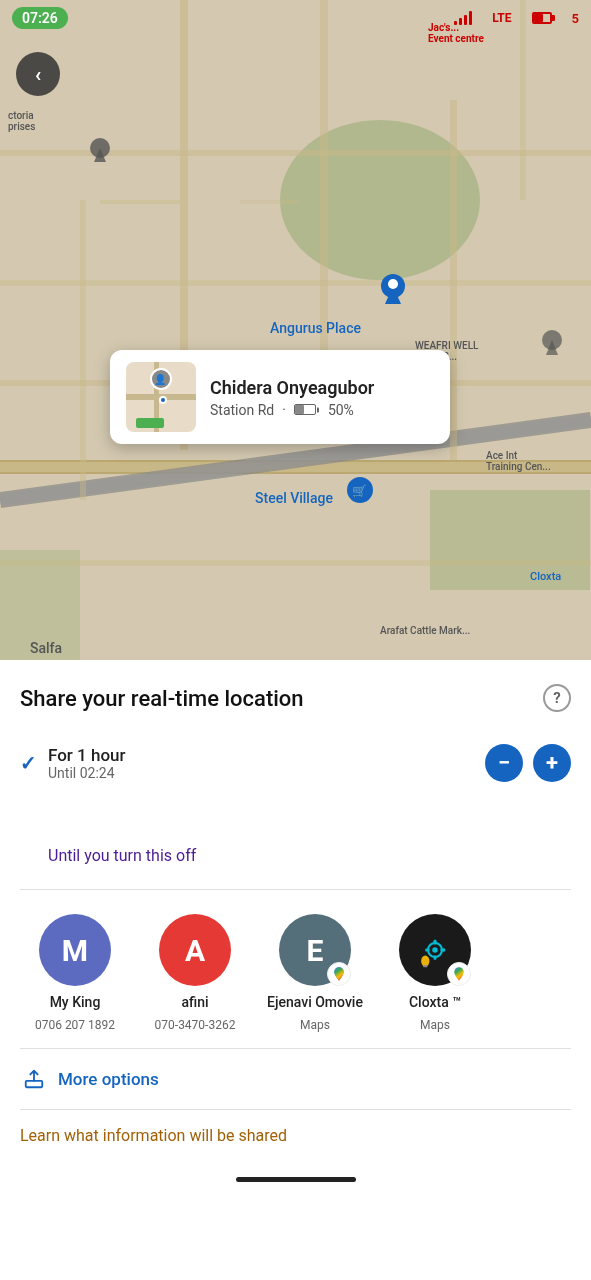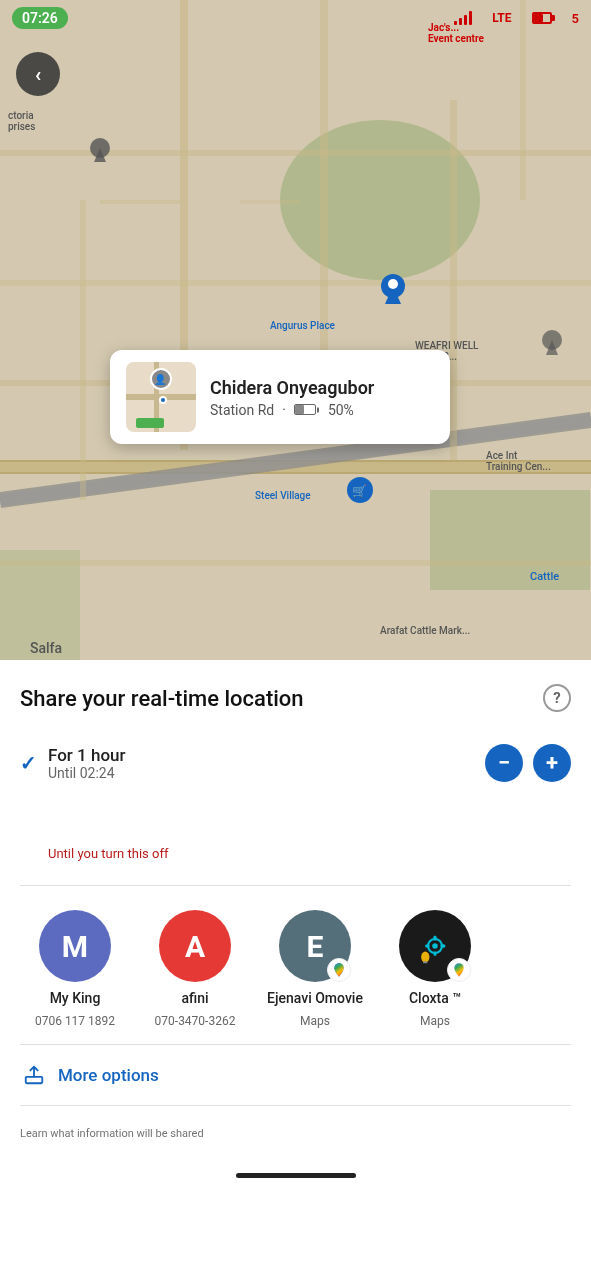--- a/index.html
+++ b/index.html
@@ -323,22 +323,22 @@
       font-weight: bold;
       display: flex;
       align-items: center;
       justify-content: center;
       cursor: pointer;
       line-height: 1;
     }
 
     .option-indefinite {
       padding: 8px 0 8px 28px;
-      font-size: 13px;
-      color: #b91c1c;
+      font-size: 16px;
+      color: #4c1d95;
       margin-top: 48px;
     }
 
     .divider {
       height: 1px;
       background: #e0e0e0;
       margin: 16px 0;
     }
 
     
@@ -418,22 +418,22 @@
       font-weight: 500;
       text-align: center;
     }
 
     
     .learn-link {
       padding: 16px 0;
       border-top: 1px solid #e0e0e0;
     }
     .learn-link a {
-      color: #737373;
-      font-size: 11px;
+      color: #a16207;
+      font-size: 16px;
       text-decoration: none;
     }
 
     
     .home-indicator {
       display: flex;
       justify-content: center;
       padding: 16px 0 8px;
     }
     .home-bar {
@@ -445,21 +445,21 @@
 
     
     .map-label {
       position: absolute;
       font-size: 11px;
       color: #555;
       font-weight: 500;
     }
     .map-label-blue {
       position: absolute;
-      font-size: 10px;
+      font-size: 14px;
       color: #1565C0;
       font-weight: 500;
     }
   </style>
 </head>
 <body>
 
 <div class="status-bar">
   <div class="status-time">07:26</div>
   <div class="status-right">
@@ -519,21 +519,21 @@
     <polygon points="552,340 546,355 558,355" fill="#555" opacity="0.7"></polygon>
 
     <circle cx="360" cy="490" r="13" fill="#1565C0"></circle>
     <text x="360" y="495" text-anchor="middle" font-size="12" fill="white">🛒</text>
   </svg>
 
   <span class="map-label-blue" style="left:270px; top:320px">Angurus Place</span>
   <span class="map-label" style="left:415px; top:340px; font-size:10px;">WEAFRI WELL<br>RVICES...</span>
   <span class="map-label-blue" style="left:255px; top:490px">Steel Village</span>
   <span class="map-label" style="left:380px; top:625px; font-size:10px">Arafat Cattle Mark...</span>
-  <span class="map-label-blue" style="left:530px; top:570px; font-size:11px">Cattle</span>
+  <span class="map-label-blue" style="left:530px; top:570px; font-size:11px">Cloxta</span>
   <span class="map-label" style="left:30px; top:640px; font-size:14px">Salfa</span>
   <span class="map-label" style="left:8px; top:110px; font-size:10px">ctoria<br>prises</span>
   <span class="map-label" style="left:428px; top:22px; font-size:10px; color:#cc0000; font-weight:700">Jac's...<br>Event centre</span>
 
   <span class="map-label" style="left:486px; top:450px; font-size:10px">Ace Int<br>Training Cen...</span>
 
   <div class="back-button">
     <span class="back-arrow">‹</span>
   </div>
 
@@ -589,21 +589,21 @@
 
   <div class="divider"></div>
 
   <div class="contacts-row">
 
     <div class="contact-item">
       <div class="contact-avatar" style="background:#5C6BC0">
         <span>M</span>
       </div>
       <div class="contact-name">My King</div>
-      <div class="contact-phone">0706 117 1892</div>
+      <div class="contact-phone">0706 207 1892</div>
     </div>
 
     <div class="contact-item">
       <div class="contact-avatar" style="background:#E53935">
         <span>A</span>
       </div>
       <div class="contact-name">afini</div>
       <div class="contact-phone">070-3470-3262</div>
     </div>
 

